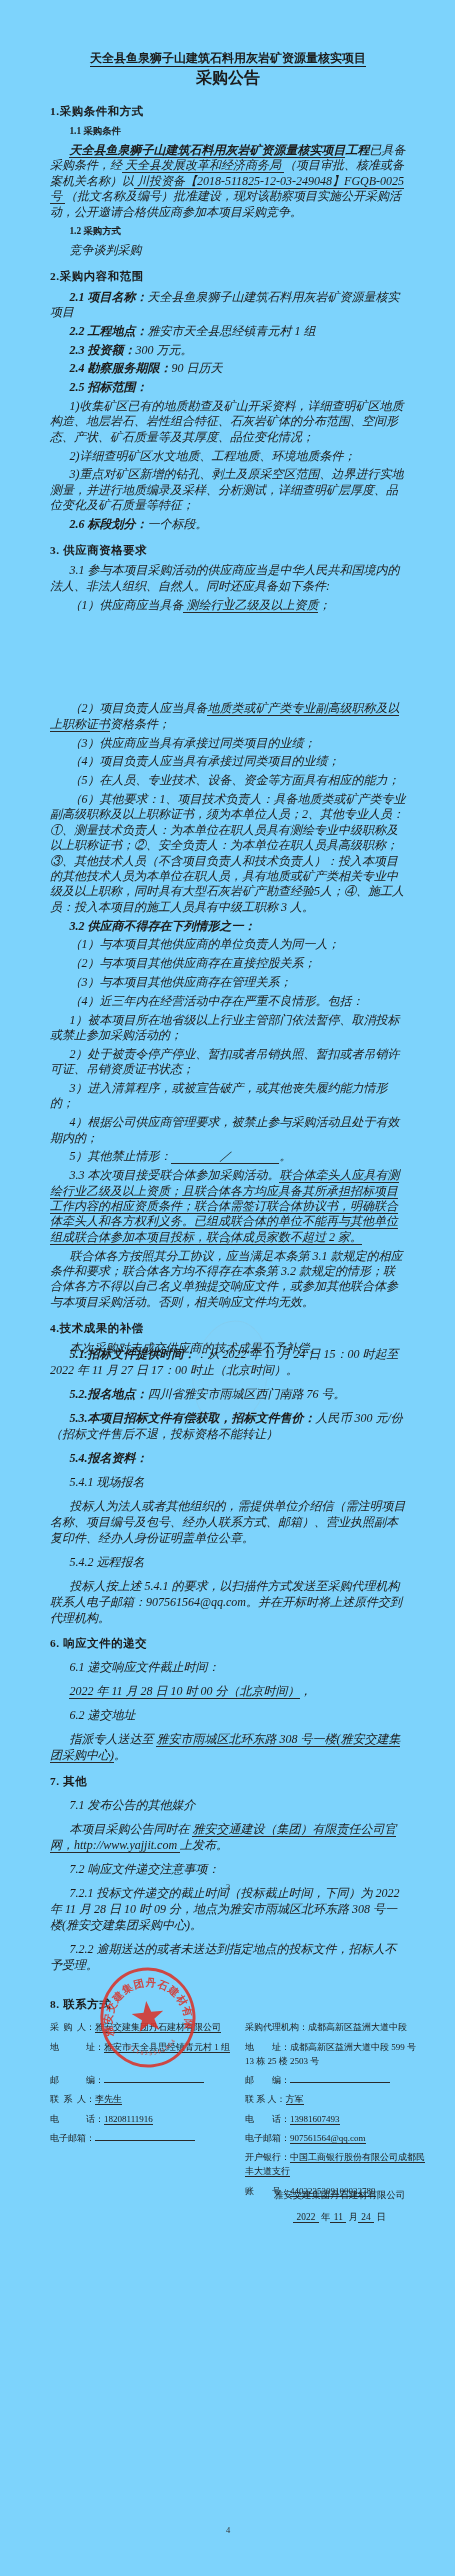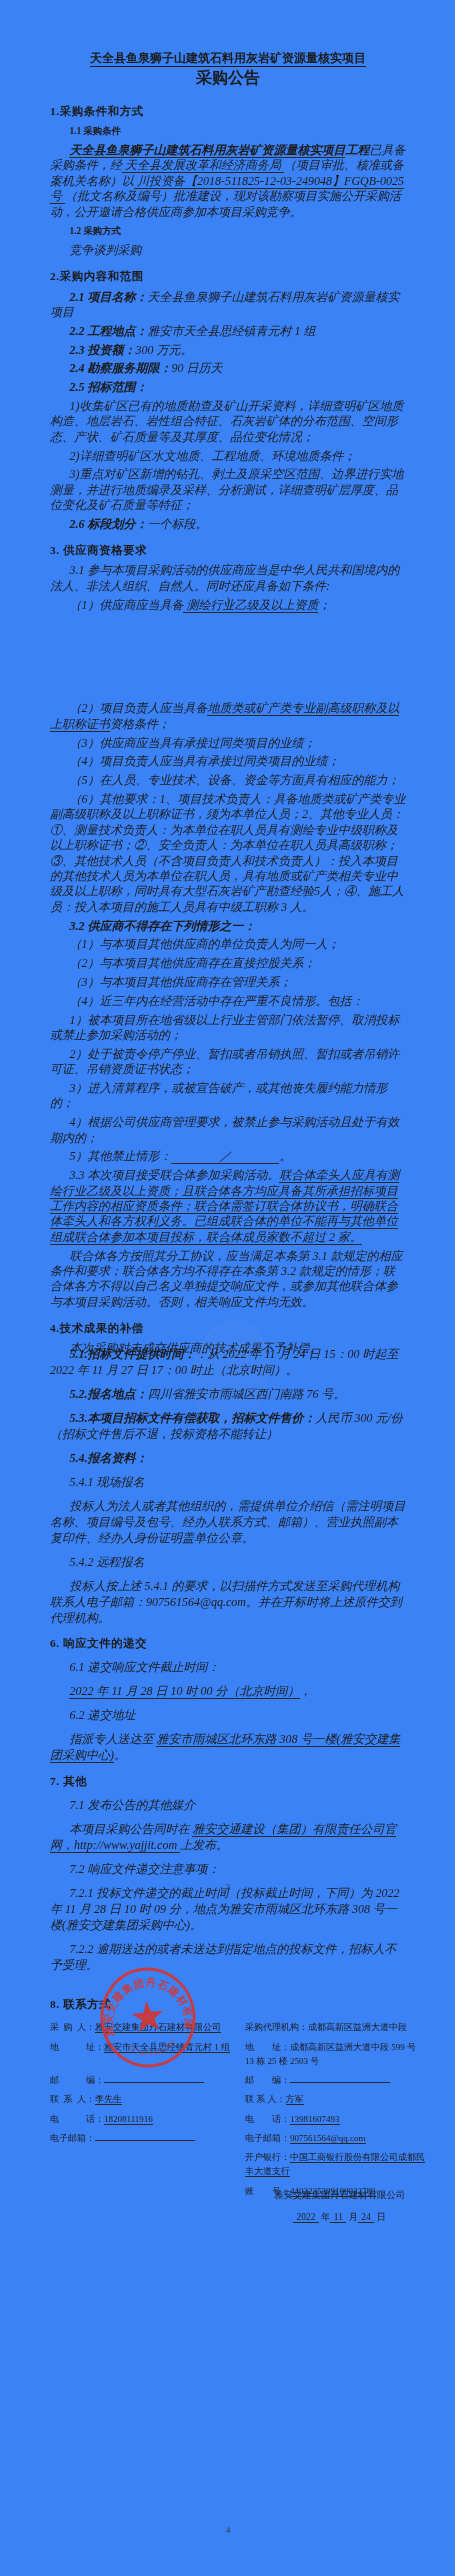--- a/index.html
+++ b/index.html
@@ -1,17 +1,17 @@
 <!DOCTYPE html>
 <html style="font-size:9px"><head>
 <meta charset="utf-8">
 <style>
   html,body{margin:0;padding:0;background:#ffffff;}
   .doc{
-    position:relative;width:456px;height:2576px;background:#3b82f6;
+    position:relative;width:456px;height:2576px;background:#7dd3fc;
     font-family:"Liberation Serif","DejaVu Serif",serif;color:#1c1c1c;
     overflow:hidden;
   }
   .page{position:absolute;left:0;width:456px;}
   #page-1{top:49px;}
   #page-2{top:698px;}
   #page-3{top:1338px;}
   #page-4{top:1987px;}
   .blocks{padding:0 50px;}
   .blk{margin:0;}

